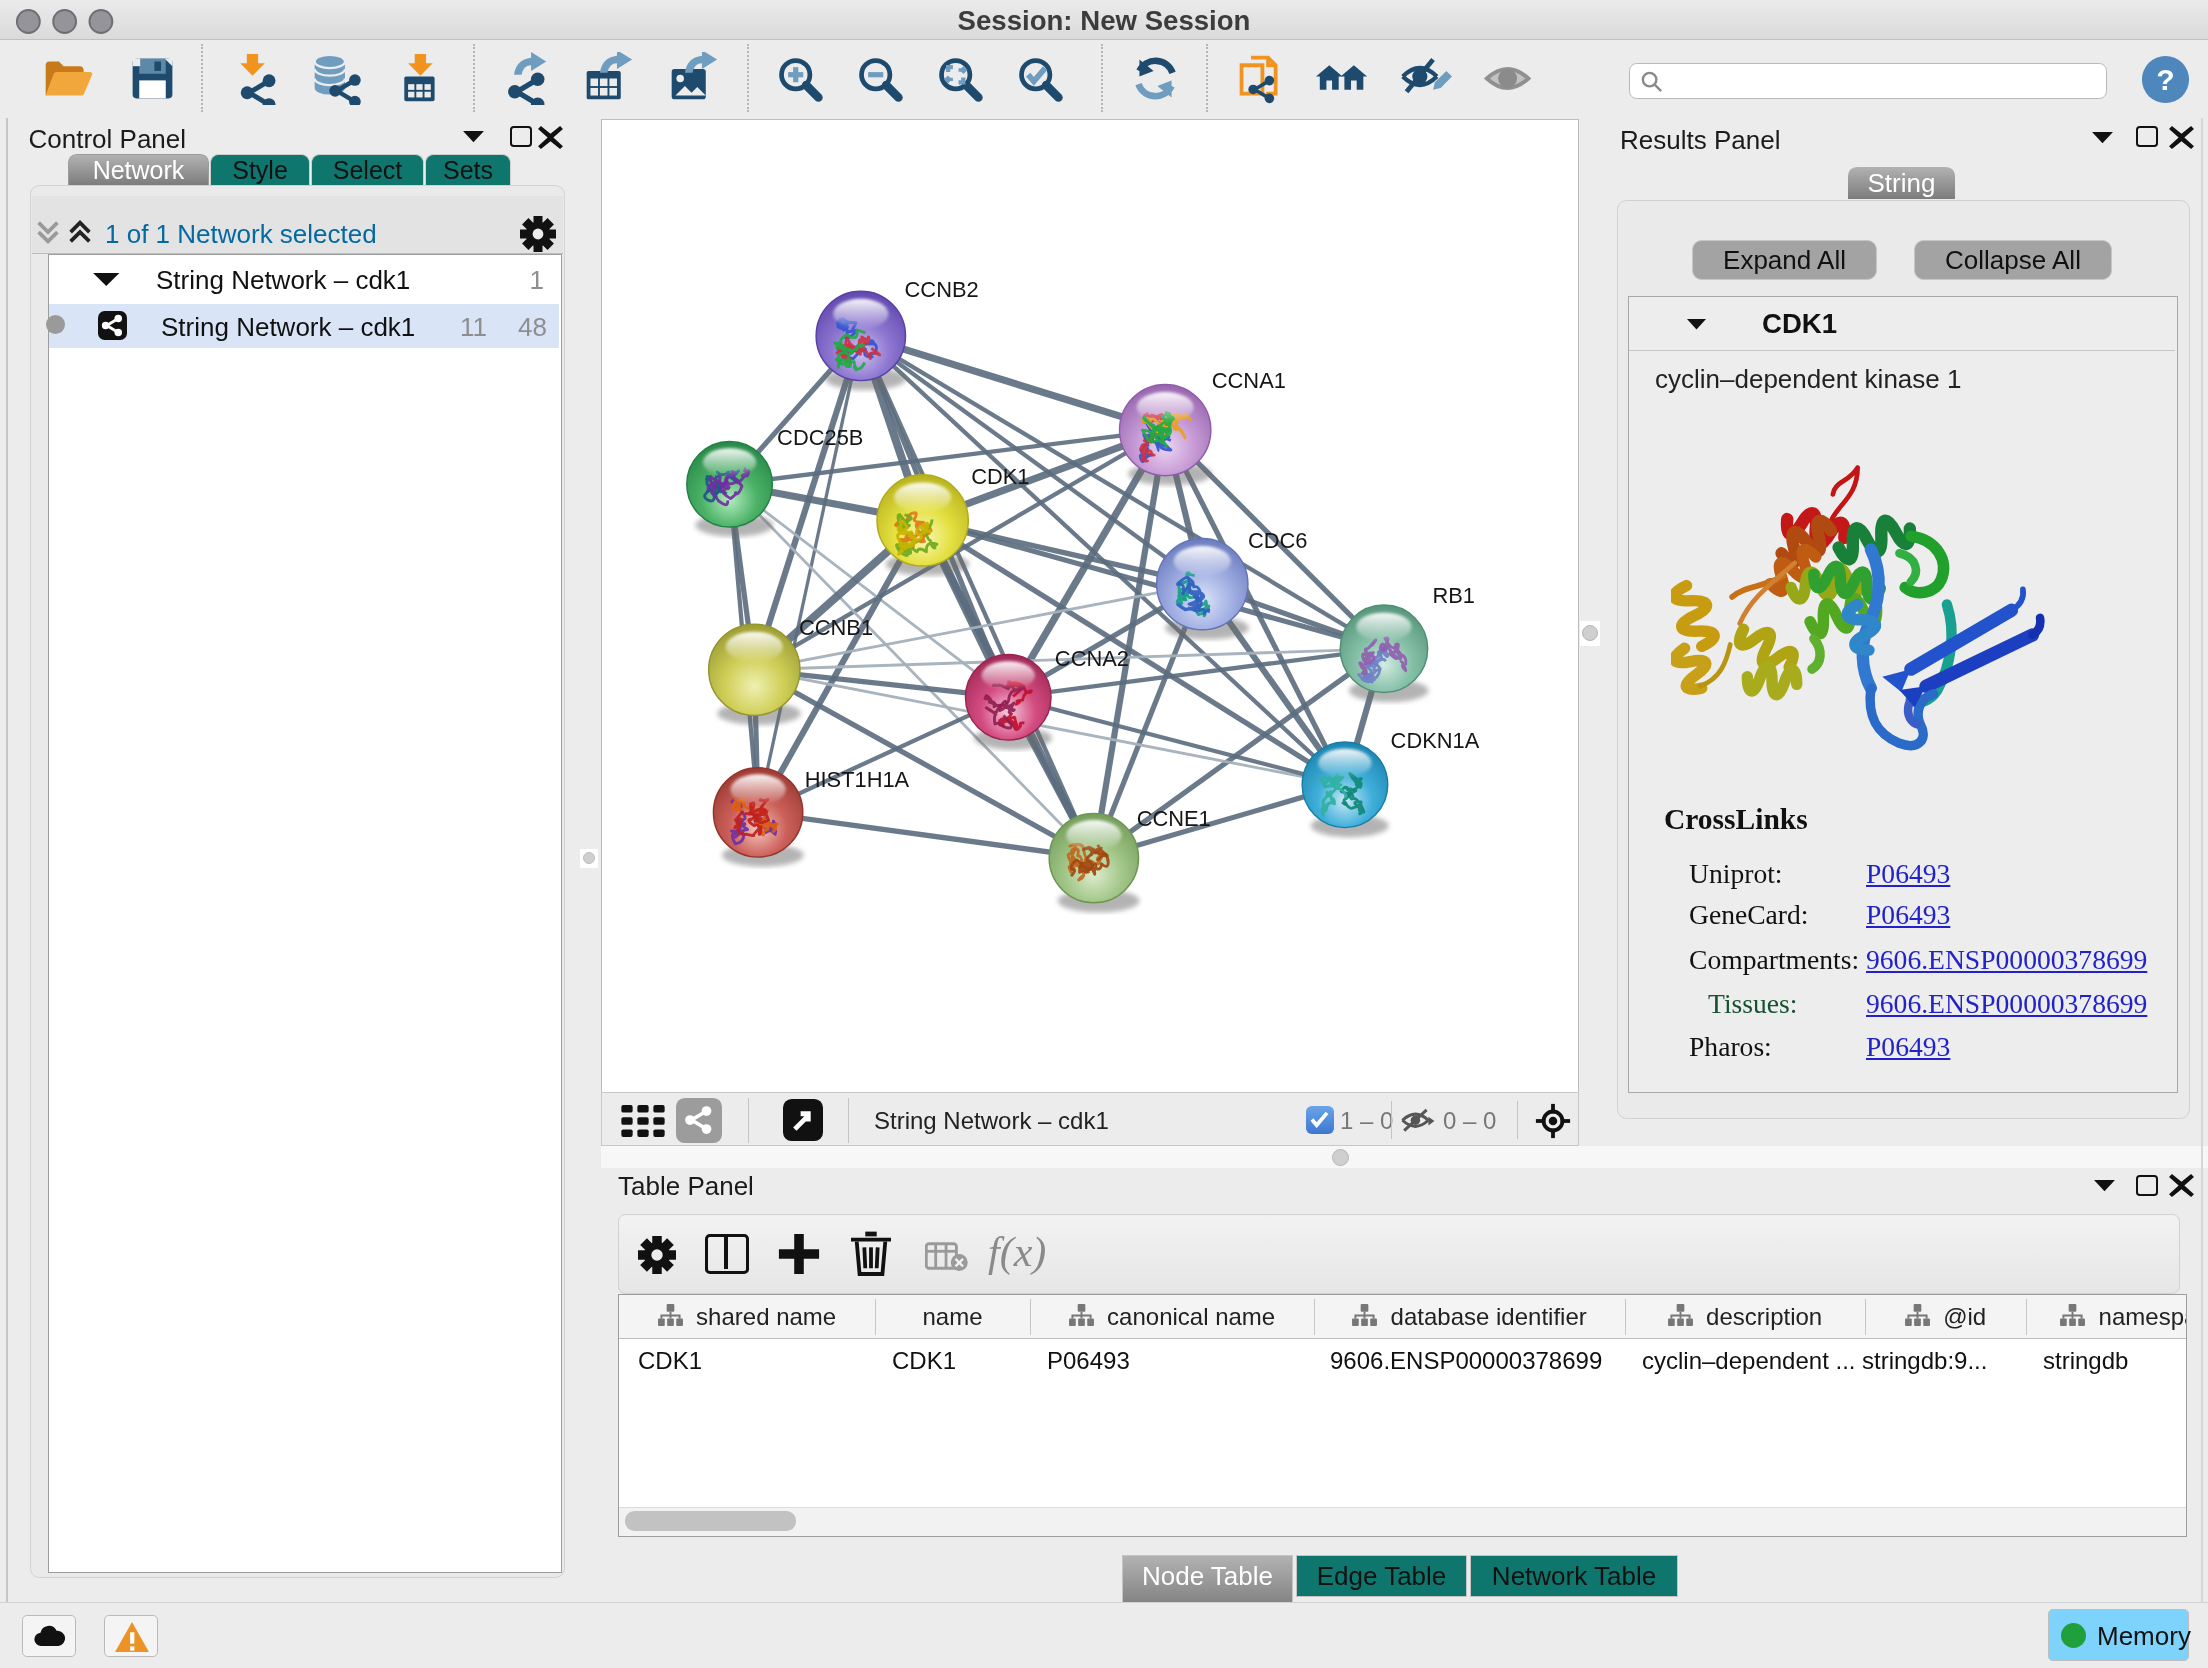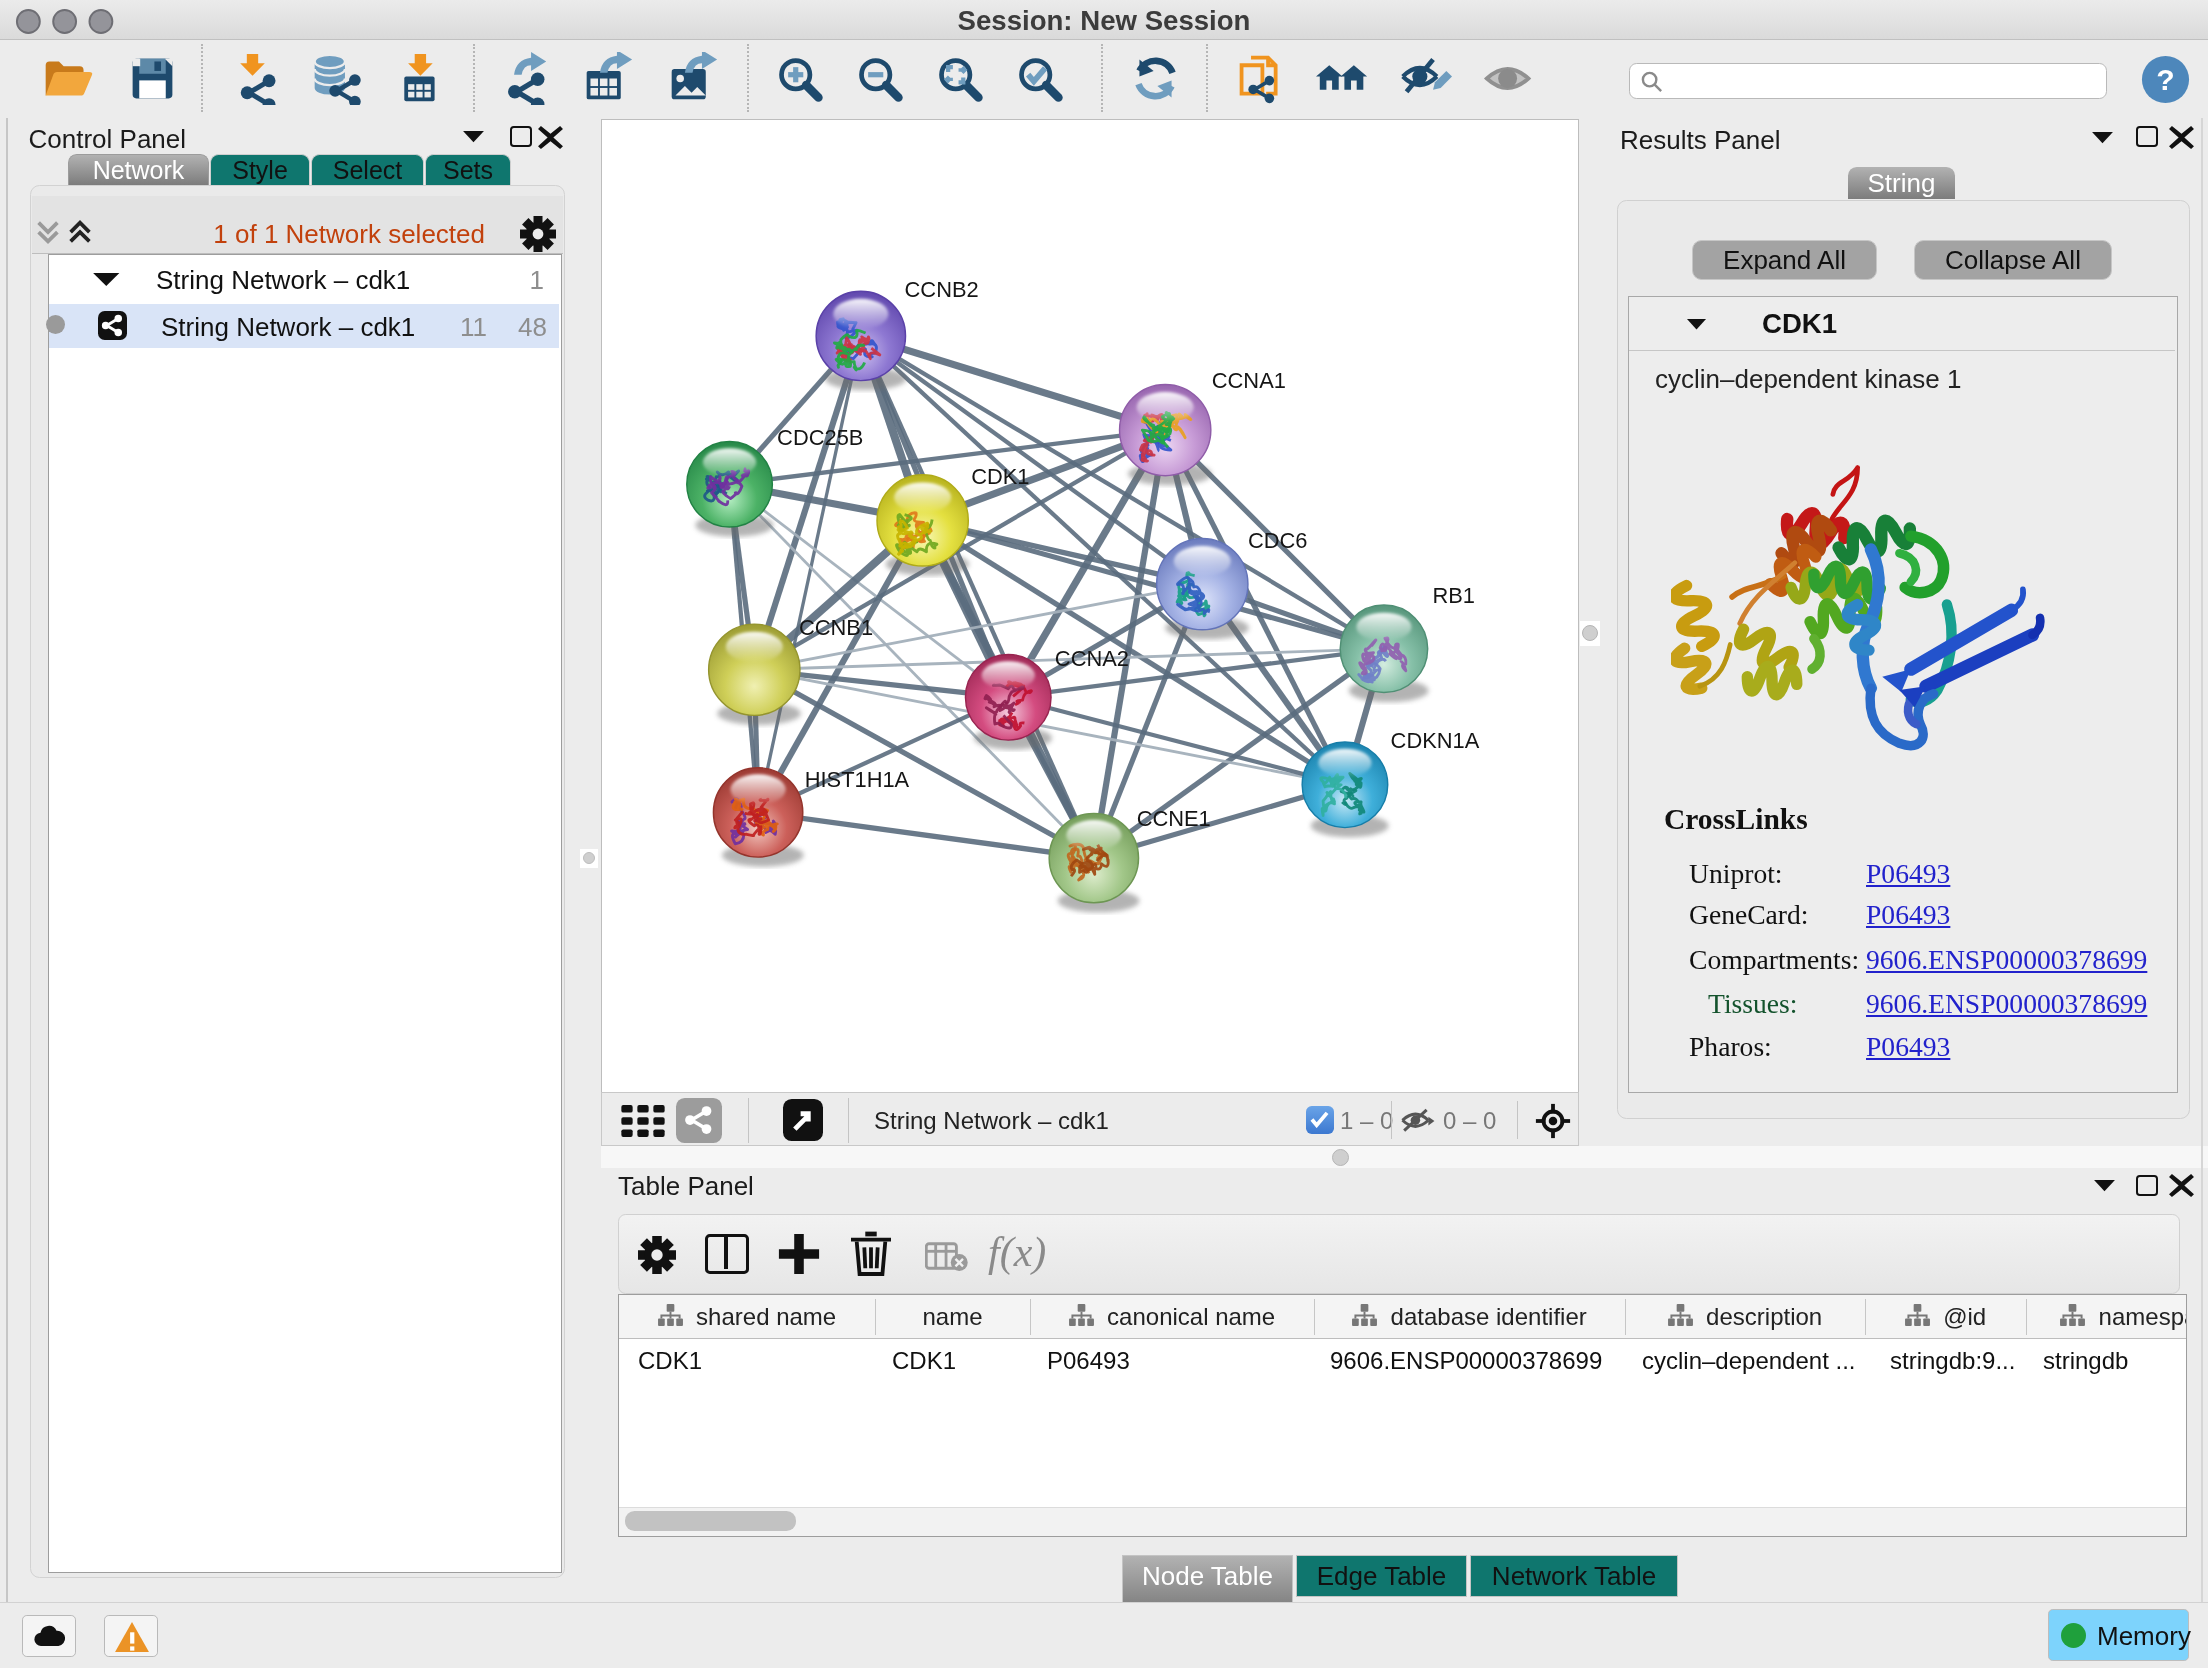--- a/index.html
+++ b/index.html
@@ -239,21 +239,21 @@
 <div class="abs" style="left:30px;top:185px;width:535px;height:1393px;background:#eaeaea;border:1.9px solid #d2d2d2;border-radius:9.5px;"></div>
 <div class="abs" style="left:32px;top:196px;width:531px;height:58px;background:#e3e3e3;border-bottom:1.9px solid #bdbdbd;"></div>
 <svg class="abs" style="left:33px;top:217px" width="30" height="32" viewBox="0 0 32 34" fill="none" stroke="#9a9a9a" stroke-width="4">
     <path d="M6 6 l10 10 l10 -10"></path>
     <path d="M6 16 l10 10 l10 -10"></path>
   </svg>
 <svg class="abs" style="left:65px;top:217px" width="30" height="32" viewBox="0 0 32 34" fill="none" stroke="#222" stroke-width="4">
     <path d="M6 16 l10 -10 l10 10"></path>
     <path d="M6 26 l10 -10 l10 10"></path>
   </svg>
-<div class="abs" style="left:105px;top:219px;width:380px;text-align:right;font-size:26px;color:#c2410c;">1 of 1 Network selected</div>
+<div class="abs" style="left:105px;top:219px;width:380px;text-align:left;font-size:26px;color:#0369a1;">1 of 1 Network selected</div>
 <div class="abs" style="left:520px;top:216px;"><svg width="36" height="36" viewBox="-14 -14 28 28">
       <g>
         <rect x="-3.5" y="-14" width="7" height="8" transform="rotate(0)" fill="#111"></rect>
         <rect x="-3.5" y="-14" width="7" height="8" transform="rotate(45)" fill="#111"></rect>
         <rect x="-3.5" y="-14" width="7" height="8" transform="rotate(90)" fill="#111"></rect>
         <rect x="-3.5" y="-14" width="7" height="8" transform="rotate(135)" fill="#111"></rect>
         <rect x="-3.5" y="-14" width="7" height="8" transform="rotate(180)" fill="#111"></rect>
         <rect x="-3.5" y="-14" width="7" height="8" transform="rotate(225)" fill="#111"></rect>
         <rect x="-3.5" y="-14" width="7" height="8" transform="rotate(270)" fill="#111"></rect>
         <rect x="-3.5" y="-14" width="7" height="8" transform="rotate(315)" fill="#111"></rect>
@@ -824,21 +824,21 @@
           </g>
           <g stroke="#777" stroke-width="2" fill="none">
             <path d="M13 8 v4 M3.5 15 v-3 h19 v3 M13 12 v3"></path>
           </g>
         </svg></span>namespace</div>
 <div class="abs" style="left:19px;top:52px;font-size:24px;color:#111;white-space:nowrap;">CDK1</div>
 <div class="abs" style="left:273px;top:52px;font-size:24px;color:#111;white-space:nowrap;">CDK1</div>
 <div class="abs" style="left:428px;top:52px;font-size:24px;color:#111;white-space:nowrap;">P06493</div>
 <div class="abs" style="left:711px;top:52px;font-size:24px;color:#111;white-space:nowrap;">9606.ENSP00000378699</div>
 <div class="abs" style="left:1023px;top:52px;font-size:24px;color:#111;white-space:nowrap;">cyclin–dependent ...</div>
-<div class="abs" style="left:1271px;top:52px;font-size:24px;color:#111;white-space:nowrap;">stringdb:9...</div>
+<div class="abs" style="left:1243px;top:52px;font-size:24px;color:#111;white-space:nowrap;">stringdb:9...</div>
 <div class="abs" style="left:1424px;top:52px;font-size:24px;color:#111;white-space:nowrap;">stringdb</div>
 <div class="abs" style="left:0;top:212px;width:1569px;height:28.5px;background:#f2f2f2;border-top:1.9px solid #dcdcdc;"></div>
 <div class="abs" style="left:5.7px;top:216px;width:171px;height:20px;background:#c2c2c2;border-radius:9.5px;"></div>
 </div>
 <div class="abs tabsel" style="left:1122px;top:1555px;width:171px;height:57px;border:1px solid #c4c4c4;text-align:center;font-size:26px;line-height:40px;">Node Table</div>
 <div class="abs tabun" style="left:1296px;top:1555px;width:171px;height:42px;border:1px solid #c4c4c4;text-align:center;font-size:26px;line-height:40px;">Edge Table</div>
 <div class="abs tabun" style="left:1470px;top:1555px;width:208px;height:42px;border:1px solid #c4c4c4;text-align:center;font-size:26px;line-height:40px;">Network Table</div>
 <div class="abs" style="left:0;top:1602px;width:2208px;height:67px;background:#ececec;border-top:1.9px solid #d2d2d2;">
 <div class="abs" style="left:22px;top:12.4px;width:54px;height:42px;background:#f4f4f4;border:1.9px solid #b9b9b9;border-radius:4.8px;">
 <svg style="position:absolute;left:8.6px;top:8.6px" width="34" height="23" viewBox="0 0 36 24">

